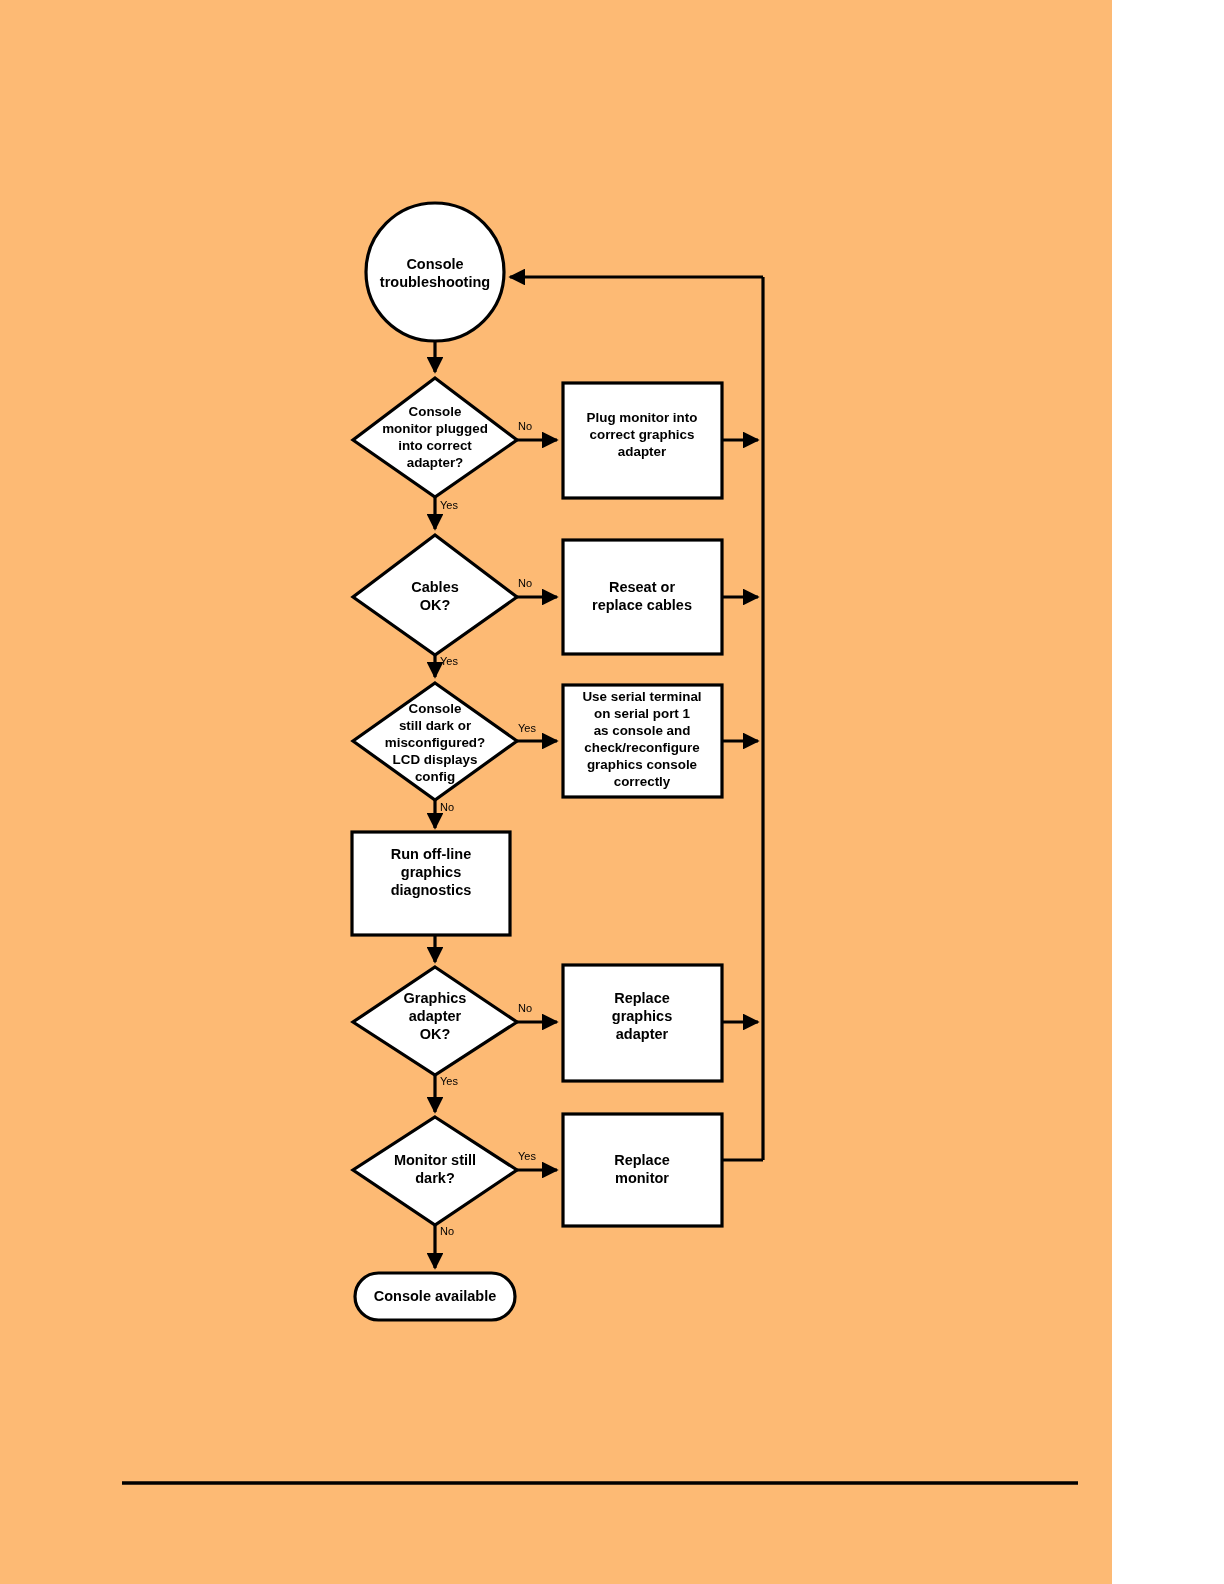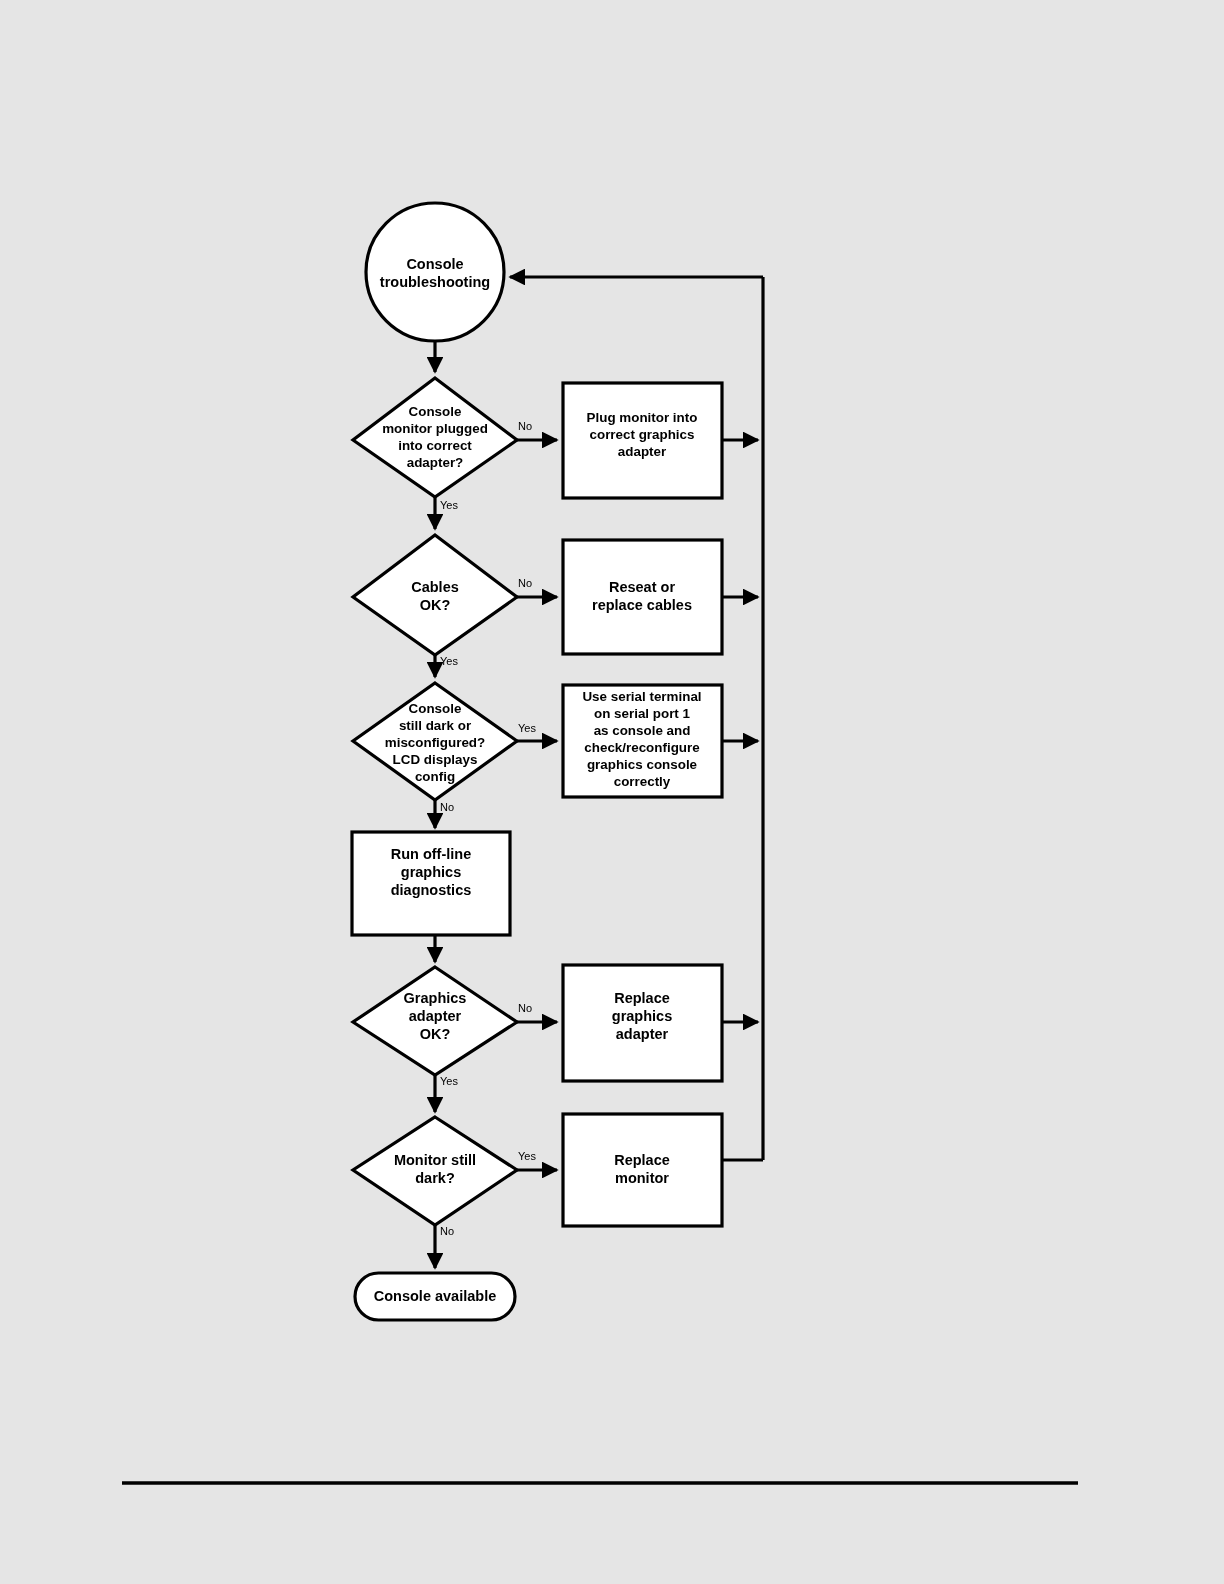--- a/index.html
+++ b/index.html
@@ -2,23 +2,23 @@
 <html><head>
 <meta charset="utf-8">
 <style>
   html, body {
     margin: 0;
     padding: 0;
     background: #ffffff;
   }
   #page {
     position: relative;
-    width: 1224px;
+    width: 1112px;
     height: 1584px;
-    background: #e5e5e5;
+    background: #fdba74;
     overflow: hidden;
     font-family: "Liberation Sans", sans-serif;
     text-decoration: underline;
   }
   #flow-svg {
     position: absolute;
     left: 0;
     top: 0;
     width: 1224px;
     height: 1584px;

